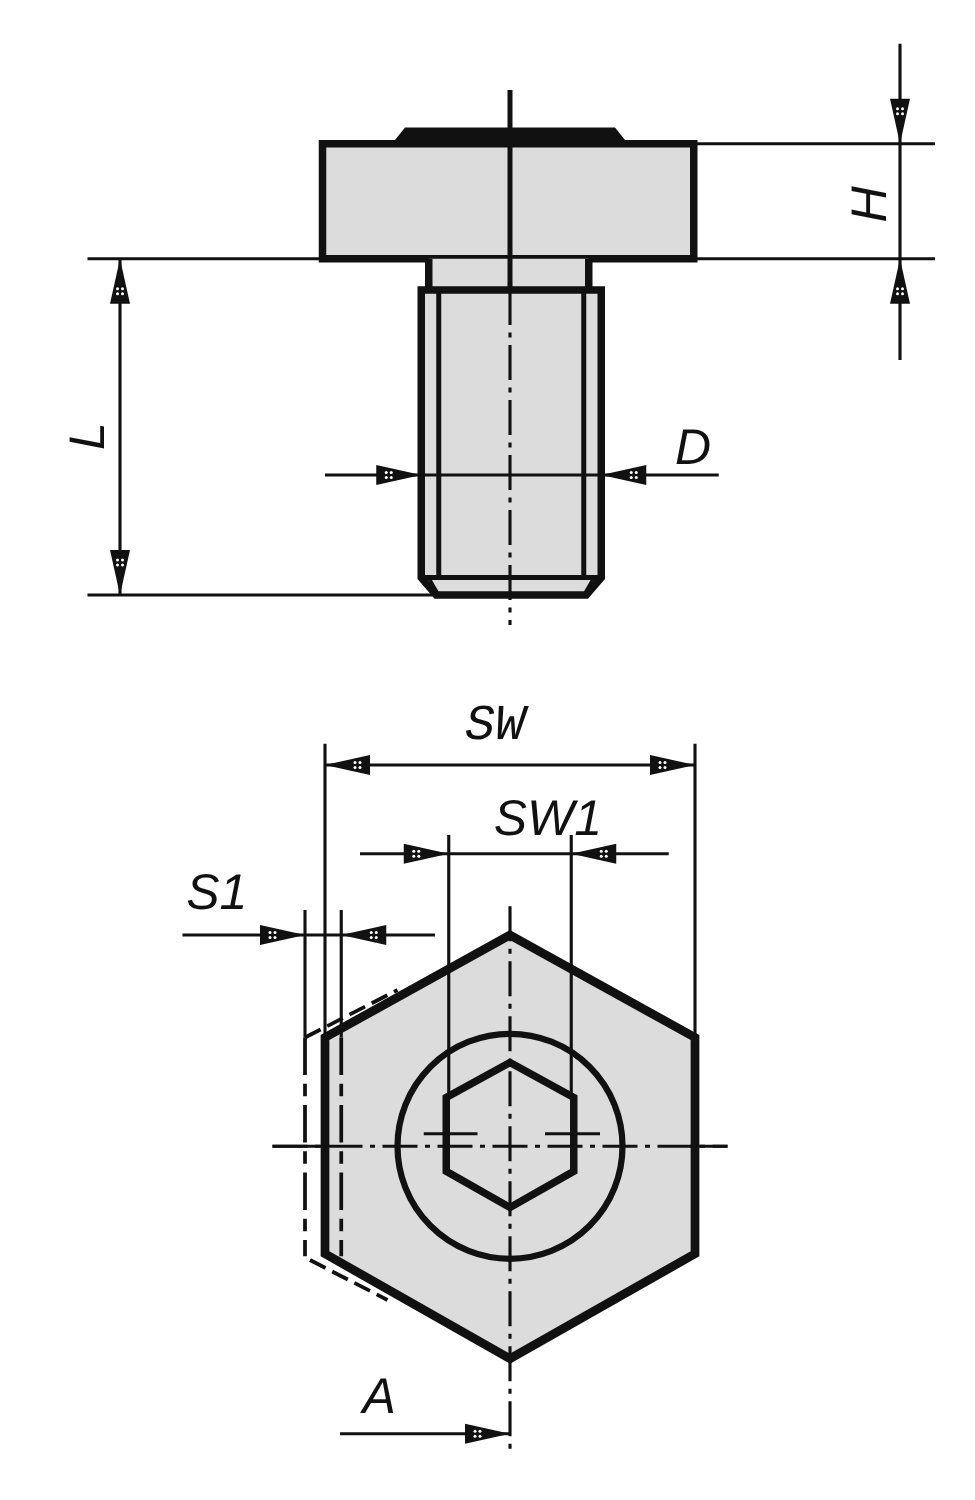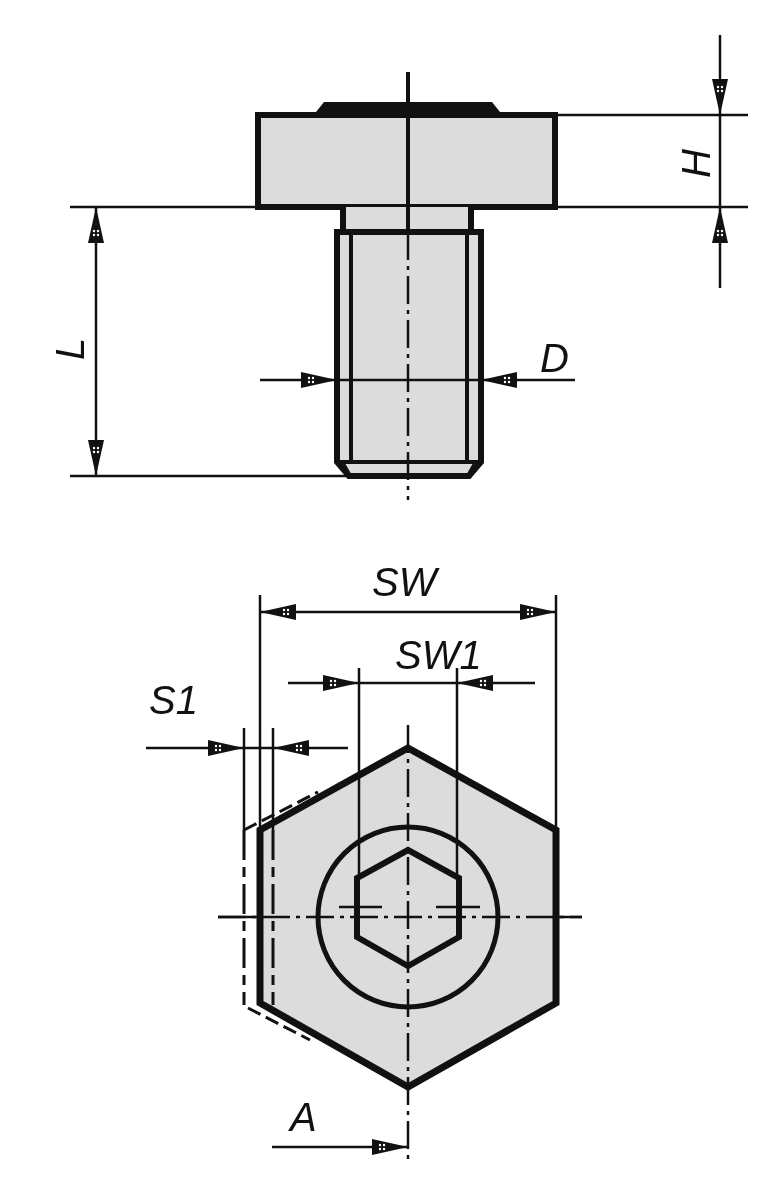--- a/index.html
+++ b/index.html
@@ -136,16 +136,16 @@
       <line x1="272" y1="1147" x2="408" y2="1147" class="thin"></line>
       <use href="#arr" transform="translate(408,1147)"></use>
     </g>
   </g>
 </svg>
 
 <div class="lbl" style="left:676px; top:142px; transform: rotate(-90deg); transform-origin: left top; top:178px;">H</div>
 <div class="lbl" style="left:50px; top:360px; transform: rotate(-90deg); transform-origin: left top;">L</div>
 <div class="lbl" style="left:540px; top:338px;">D</div>
 
-<div class="lbl" style="left:372px; top:562px;">SW</div>
+<div class="lbl" style="left:372px; top:562px;font-family:Liberation Mono, monospace;">SW</div>
 <div class="lbl" style="left:367px; top:635px;margin-left:28px;">SW1</div>
-<div class="lbl" style="left:149px; top:680px;">S1</div>
+<div class="lbl" style="left:149px; top:694px;">S1</div>
 <div class="lbl" style="left:290px; top:1097px;">A</div>
 
 </body></html>

